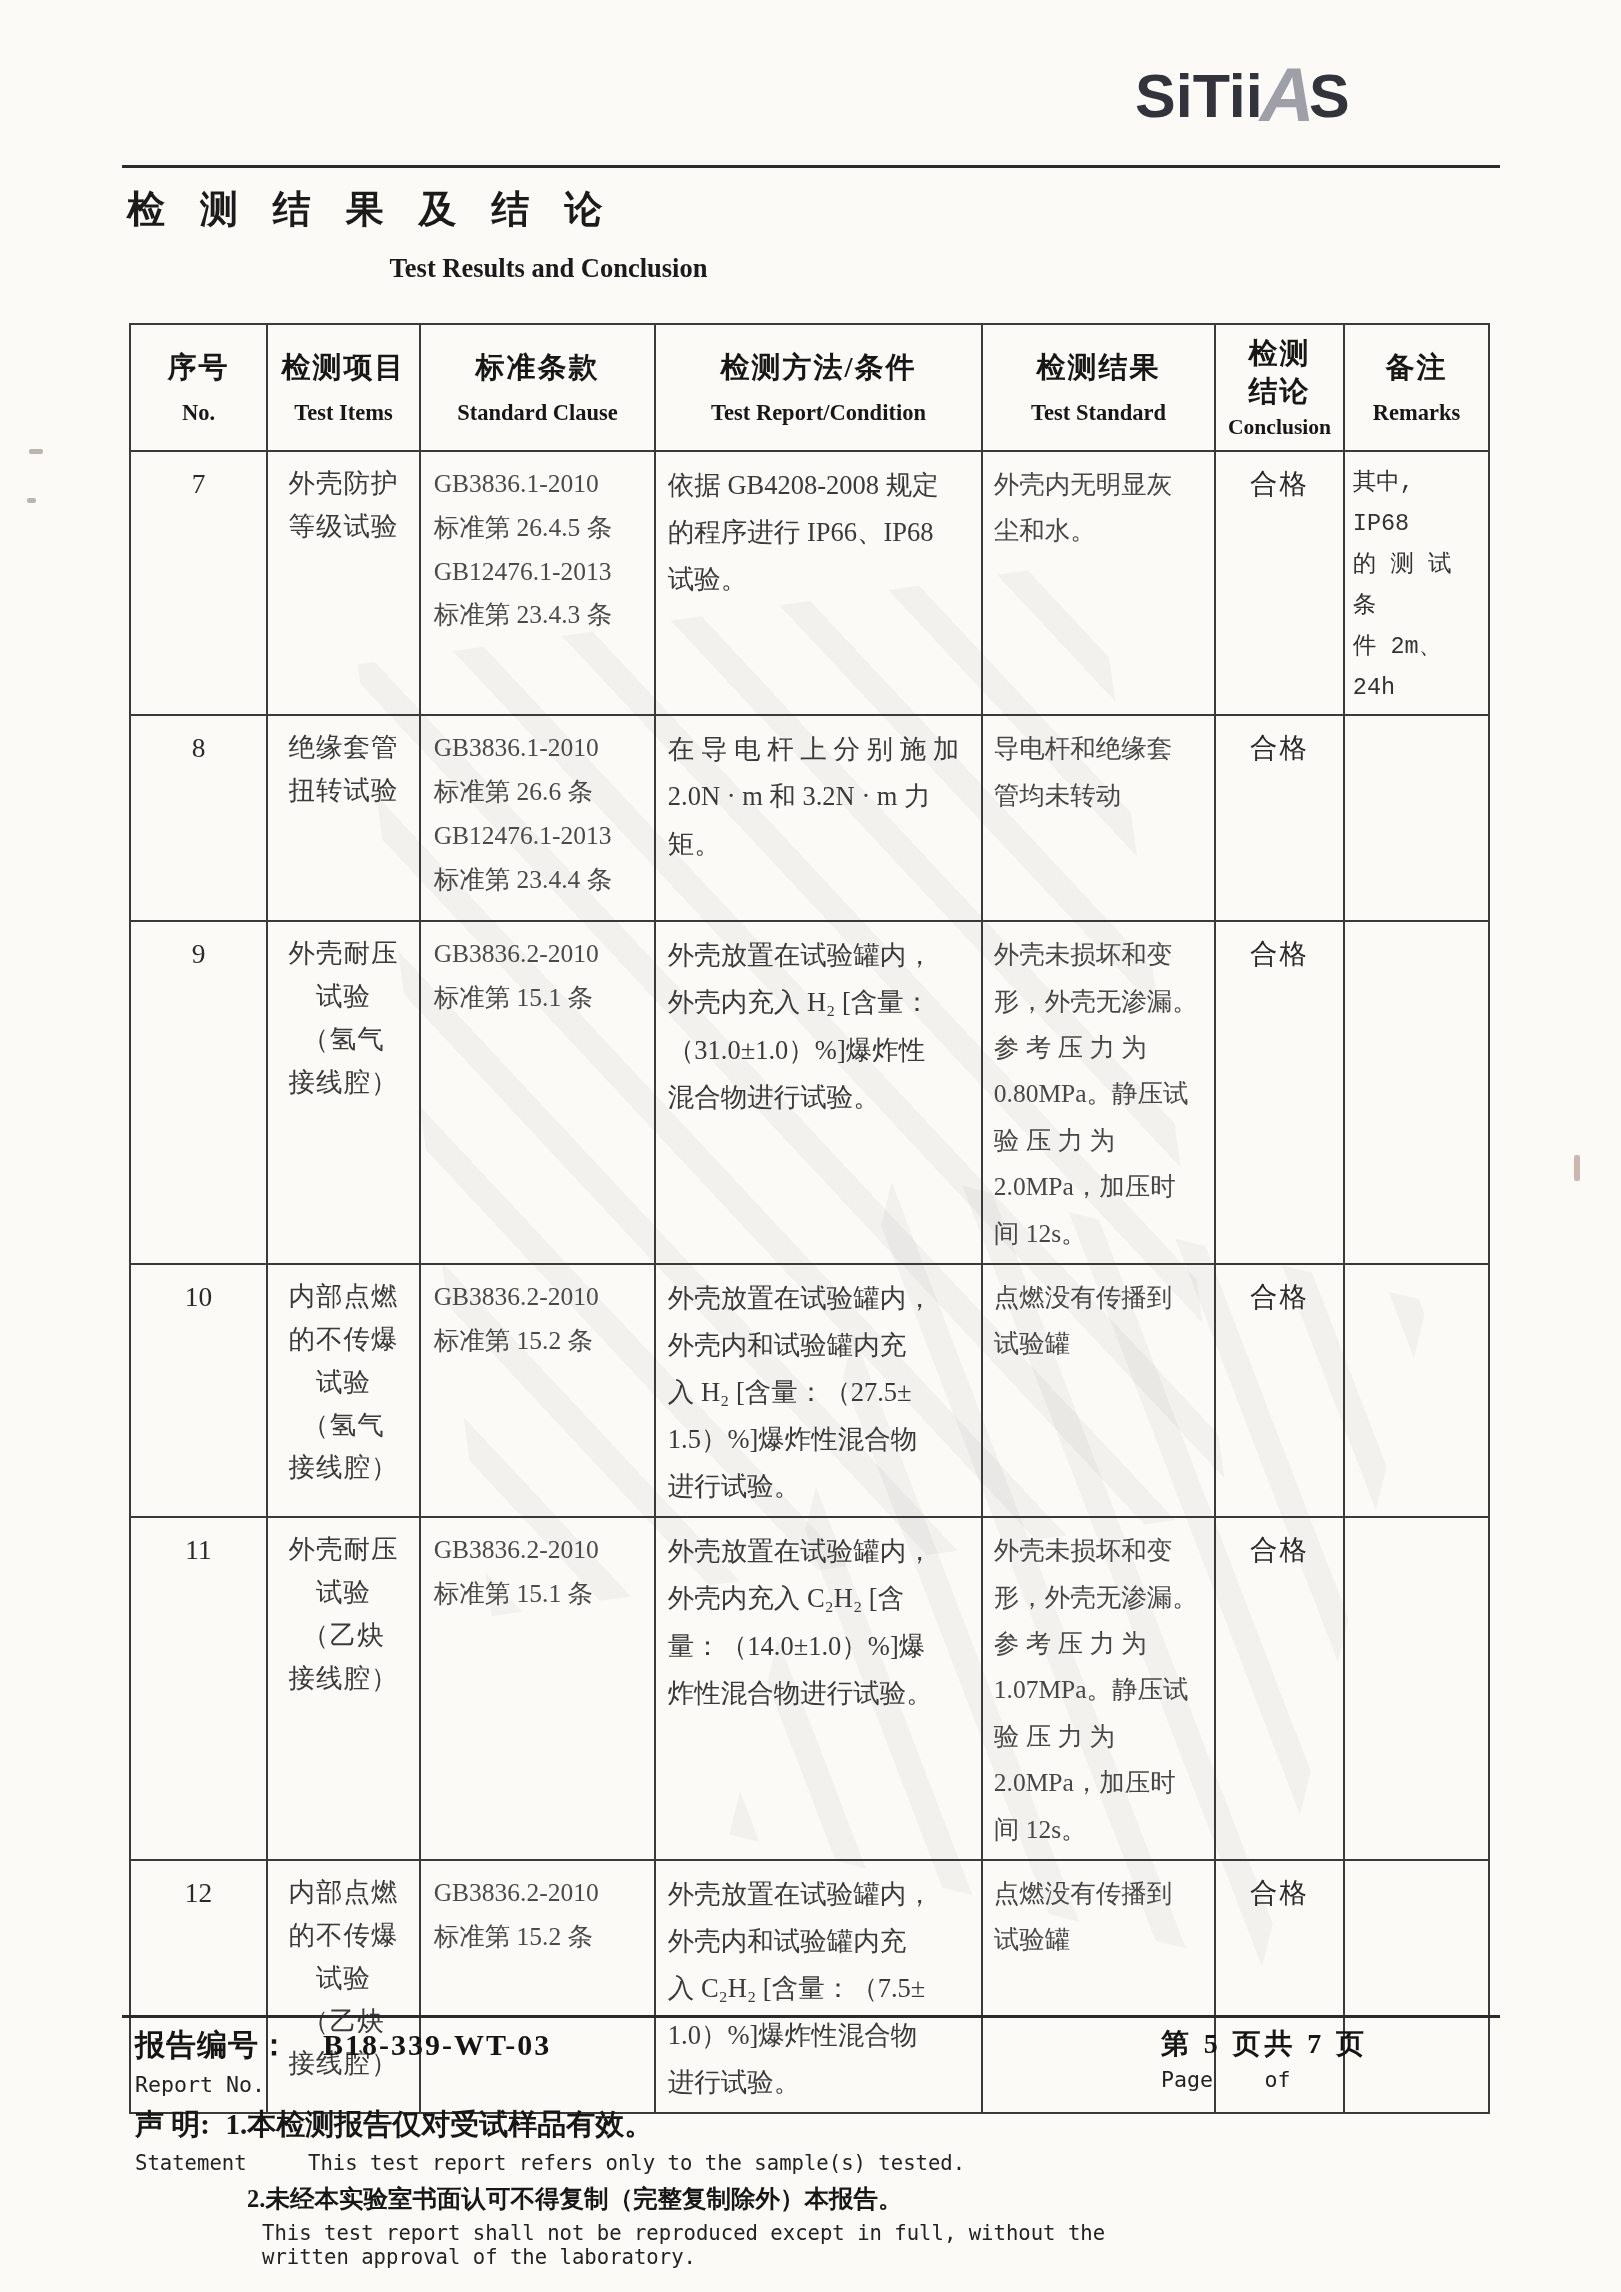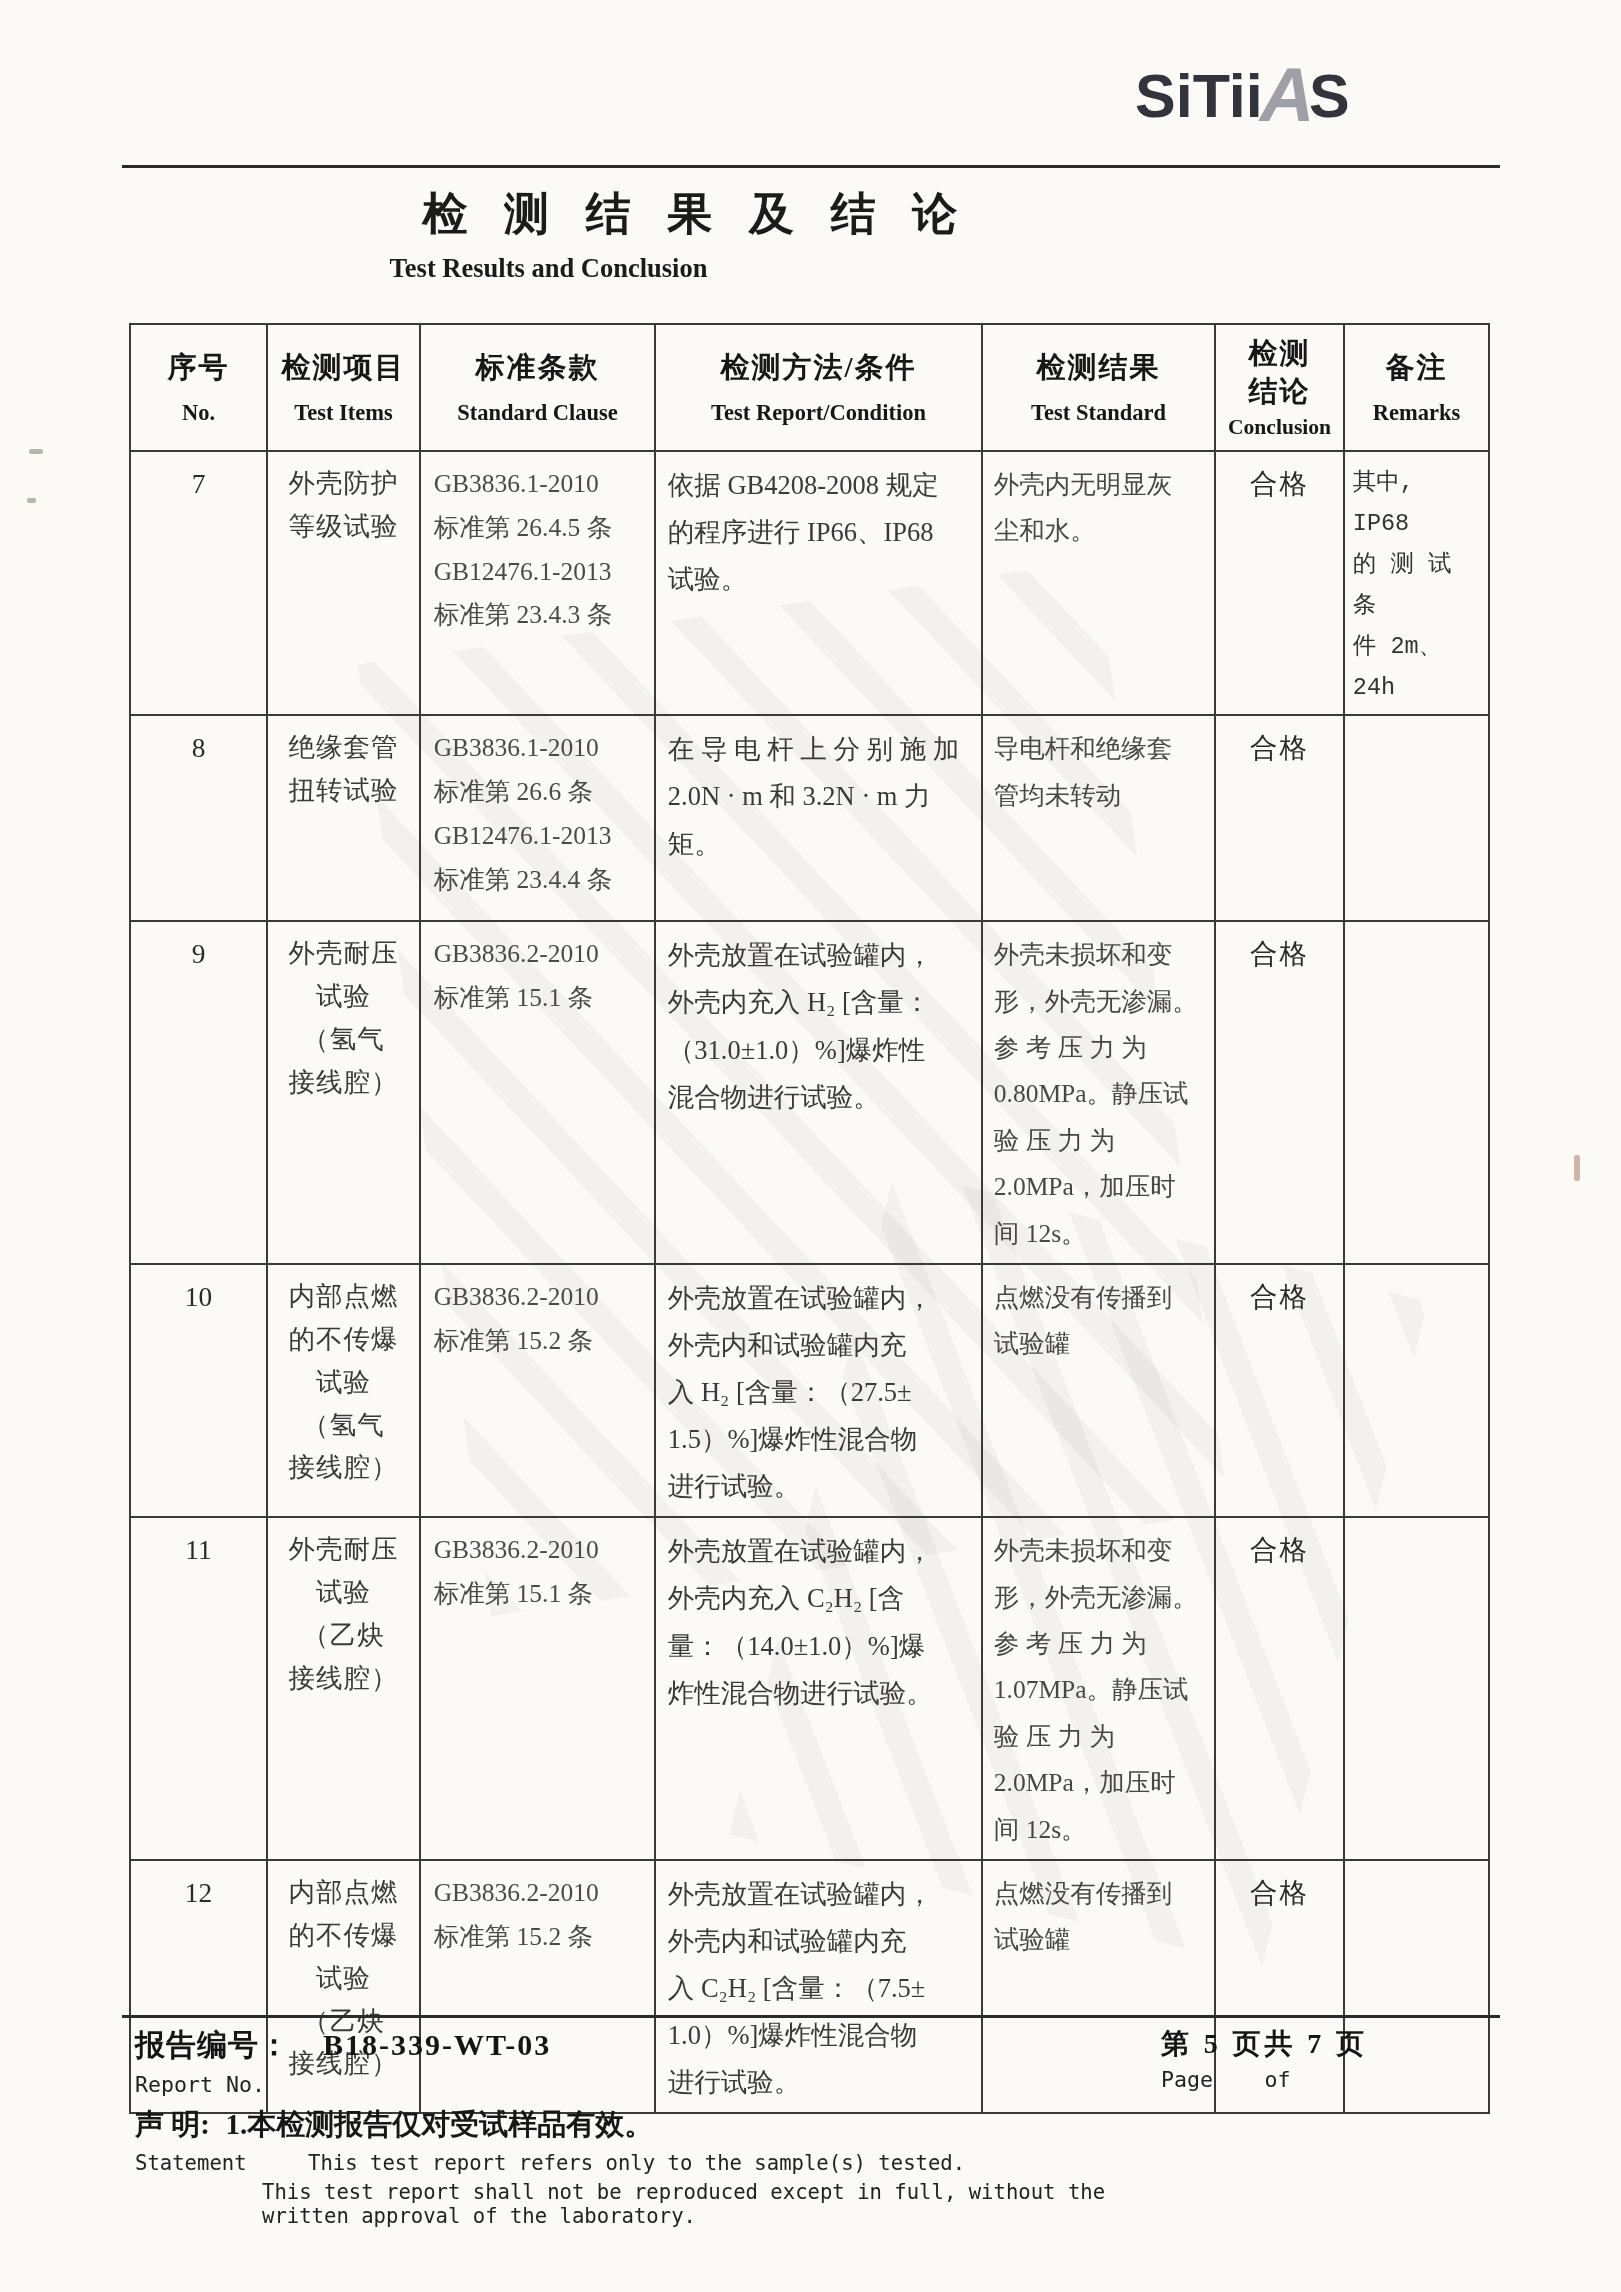--- a/index.html
+++ b/index.html
@@ -23,22 +23,22 @@
 
   
   .logo{position:absolute;left:1135px;top:53px;
         font-family:"Liberation Sans",sans-serif;font-weight:700;
         font-size:61px;line-height:1;color:#33333c;letter-spacing:0px;white-space:nowrap;}
   .logo .mid{color:#9f9fa8;font-size:76px;font-style:italic;letter-spacing:-2.9px;
              position:relative;top:3.9px;margin:0 -2.9px;}
 
   .top-rule{position:absolute;left:122px;top:165px;width:1378px;height:2.9px;background:#2b2b2b;}
 
-  .title-zh{position:absolute;left:127px;top:184px;width:843px;text-align:right;
-            font-size:45px;font-weight:bold;letter-spacing:12.7px;color:#1b1b1b;white-space:nowrap;}
+  .title-zh{position:absolute;left:127px;top:184px;width:843px;text-align:left;
+            font-size:38px;font-weight:bold;letter-spacing:12.7px;color:#1b1b1b;white-space:nowrap;}
   .title-en{position:absolute;left:127px;top:253px;width:843px;text-align:center;
             font-size:26.5px;font-weight:bold;color:#1b1b1b;}
 
   
   table.report{position:absolute;left:129px;top:323px;width:1360px;
      border-collapse:collapse;table-layout:fixed;border:2.9px solid #2e2e2e;}
   table.report th,table.report td{
      border:2px solid #3a3a3a;vertical-align:top;
      white-space:pre-line;overflow:hidden;}
   table.report th{vertical-align:middle;text-align:center;padding:3.9px 3.9px;font-weight:bold;color:#171717;}
@@ -238,20 +238,21 @@
   </tbody>
     </table>
 
   <div class="bottom-rule"></div>
 
   <div class="footer">
     <div class="f-line1"><span>报告编号：</span><span class="f-no">B18-339-WT-03</span></div>
     <div class="f-line2 mono">Report No.</div>
     <div class="f-line3"><span class="f-st-zh">声        明:</span><span>1.本检测报告仅对受试样品有效。</span></div>
     <div class="f-line4 mono"><span class="f-en-label">Statement</span><span>This test report refers only to the sample(s) tested.</span></div>
+    <div class="f-line5">2.未经本实验室书面认可不得复制（完整复制除外）本报告。</div>
     <div class="f-line6 mono">This test report shall not be reproduced except in full, without the written approval of the laboratory.</div>
   </div>
 
   <div class="pageno">
     <div class="pn-col">
       <div class="pn-zh">第 5 页</div>
       <div class="pn-en mono">Page</div>
     </div>
     <div class="pn-col">
       <div class="pn-zh">共 7 页</div>

